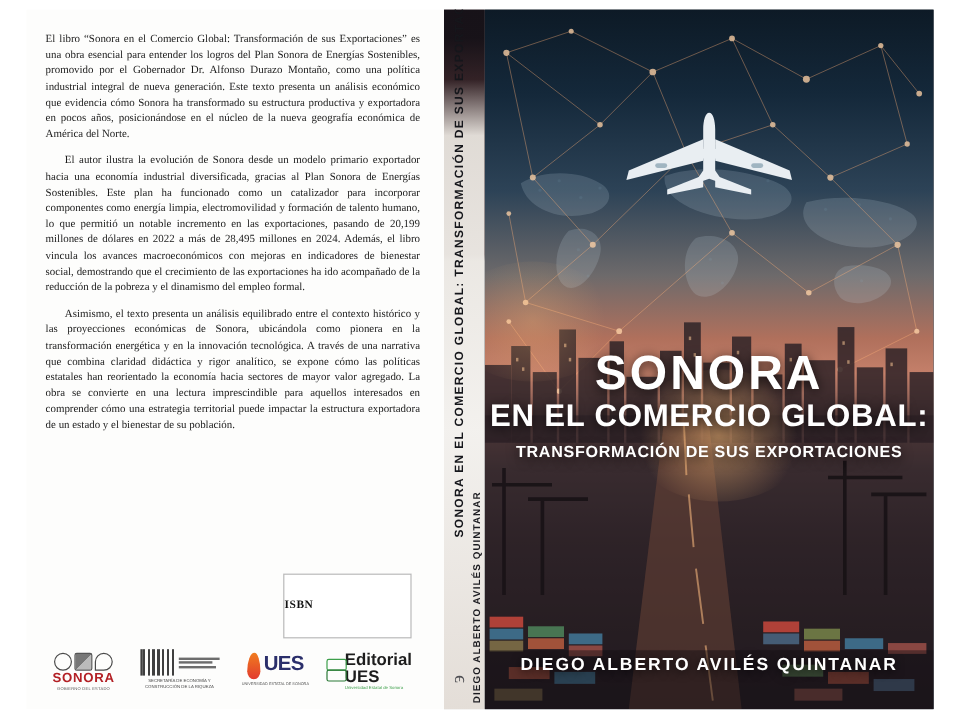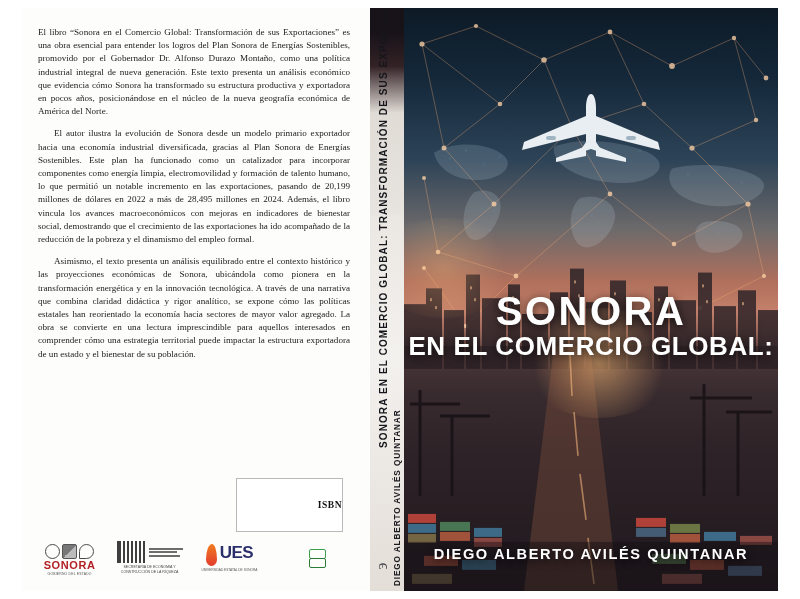--- a/index.html
+++ b/index.html
@@ -50,21 +50,21 @@
   .isbn-box {
     position: absolute;
     left: 214px;
     top: 470px;
     width: 105px;
     height: 52px;
     border: 1px solid #b9b9b9;
     background: #ffffff;
     display: flex;
     align-items: center;
-    justify-content: flex-end;
+    justify-content: flex-start;
   }
   .isbn-box span {
     font-size: 9.5px;
     font-weight: bold;
     letter-spacing: .5px;
     color: #111;
   }
 
   
   .logos {
@@ -451,20 +451,24 @@
         <div class="ues-row">
           <div class="ues-flame"></div>
           <div class="ues-word">UES</div>
         </div>
         <div class="ues-sub">UNIVERSIDAD ESTATAL DE SONORA</div>
       </div>
 
       <div class="logo logo-ed">
         <div class="ed-row">
           <div class="ed-mark"></div>
+          <div>
+            <div class="ed-word">Editorial UES</div>
+            <div class="ed-sub">Universidad Estatal de Sonora</div>
+          </div>
         </div>
       </div>
 
     </div>
   </div>
 
   <div class="spine">
     <div class="spine-bg"></div>
     <div class="spine-title">SONORA EN EL COMERCIO GLOBAL: TRANSFORMACIÓN DE SUS EXPORTACIONES</div>
     <div class="spine-author">DIEGO ALBERTO AVILÉS QUINTANAR</div>
@@ -641,18 +645,19 @@
       </g>
       <g fill="#8fa7b6" opacity="0.8">
         <rect x="30" y="46" width="10" height="4" rx="2"></rect>
         <rect x="110" y="46" width="10" height="4" rx="2"></rect>
       </g>
     </svg>
 
     <div class="front-title">
       <div class="t-main">SONORA</div>
       <div class="t-sub">EN EL COMERCIO GLOBAL:</div>
+      <div class="t-third">TRANSFORMACIÓN DE SUS EXPORTACIONES</div>
     </div>
 
     <div class="front-author">DIEGO ALBERTO AVILÉS QUINTANAR</div>
   </div>
 
 </div>
 
 </body></html>

